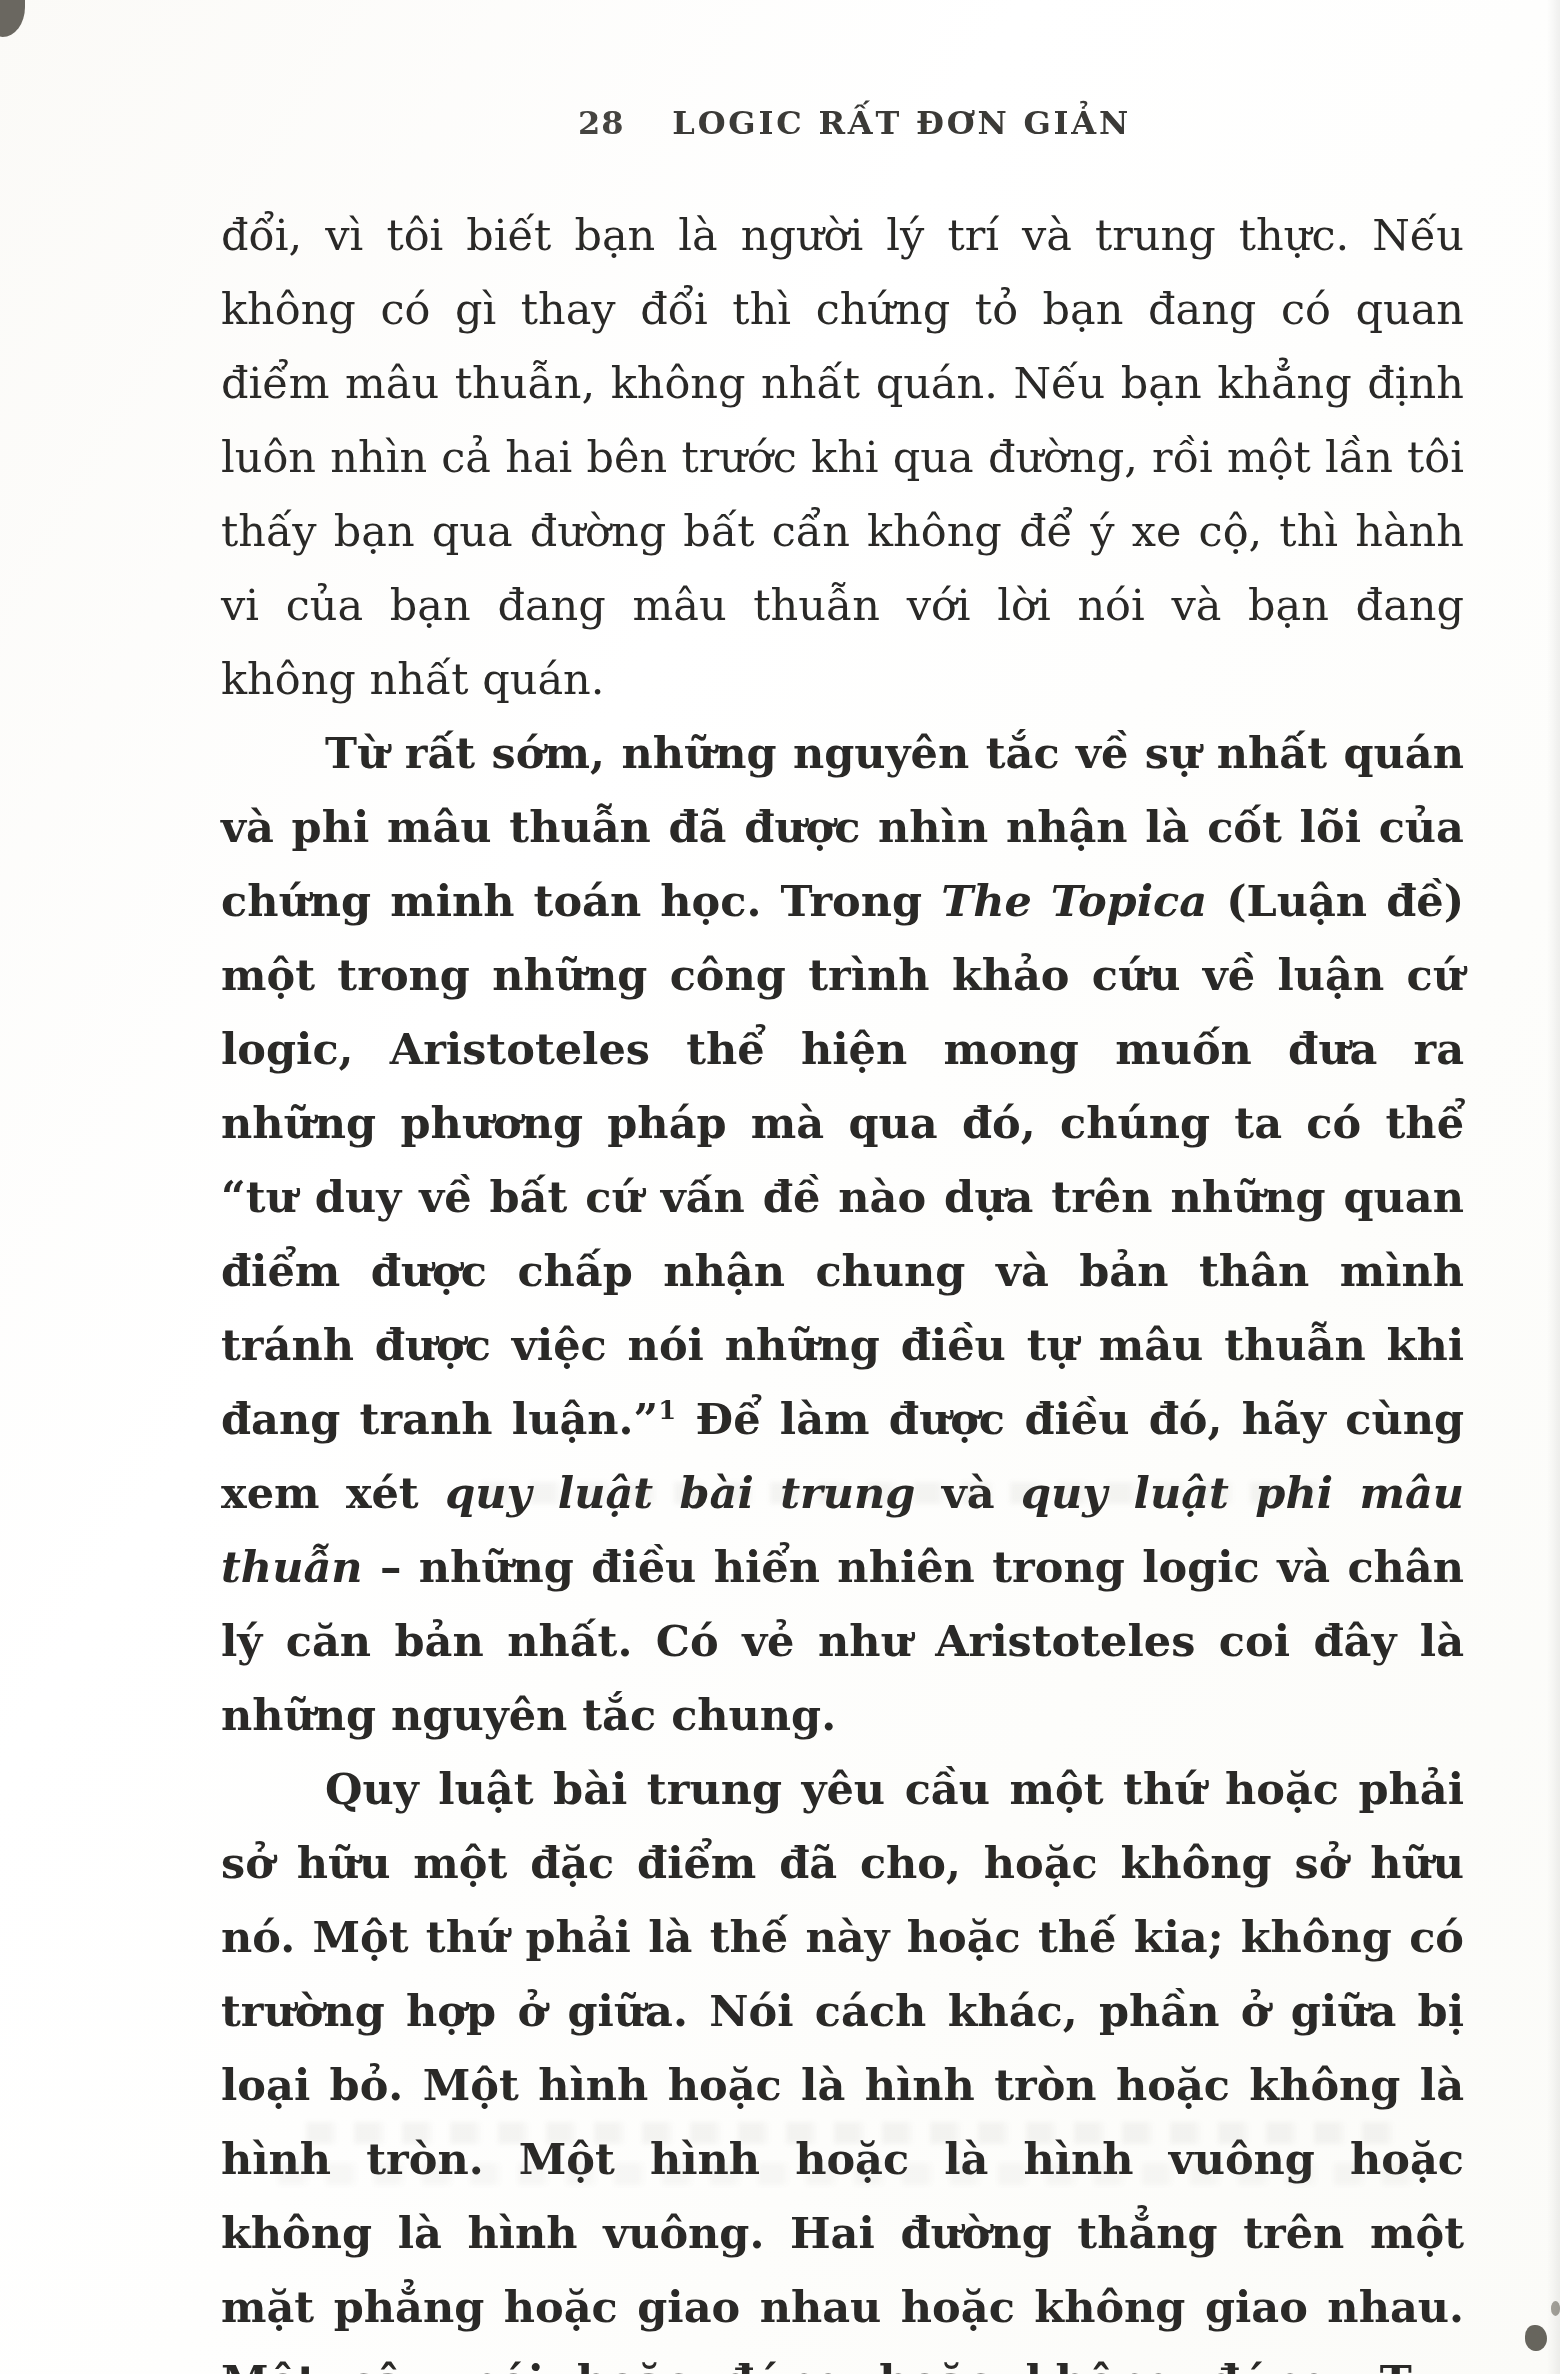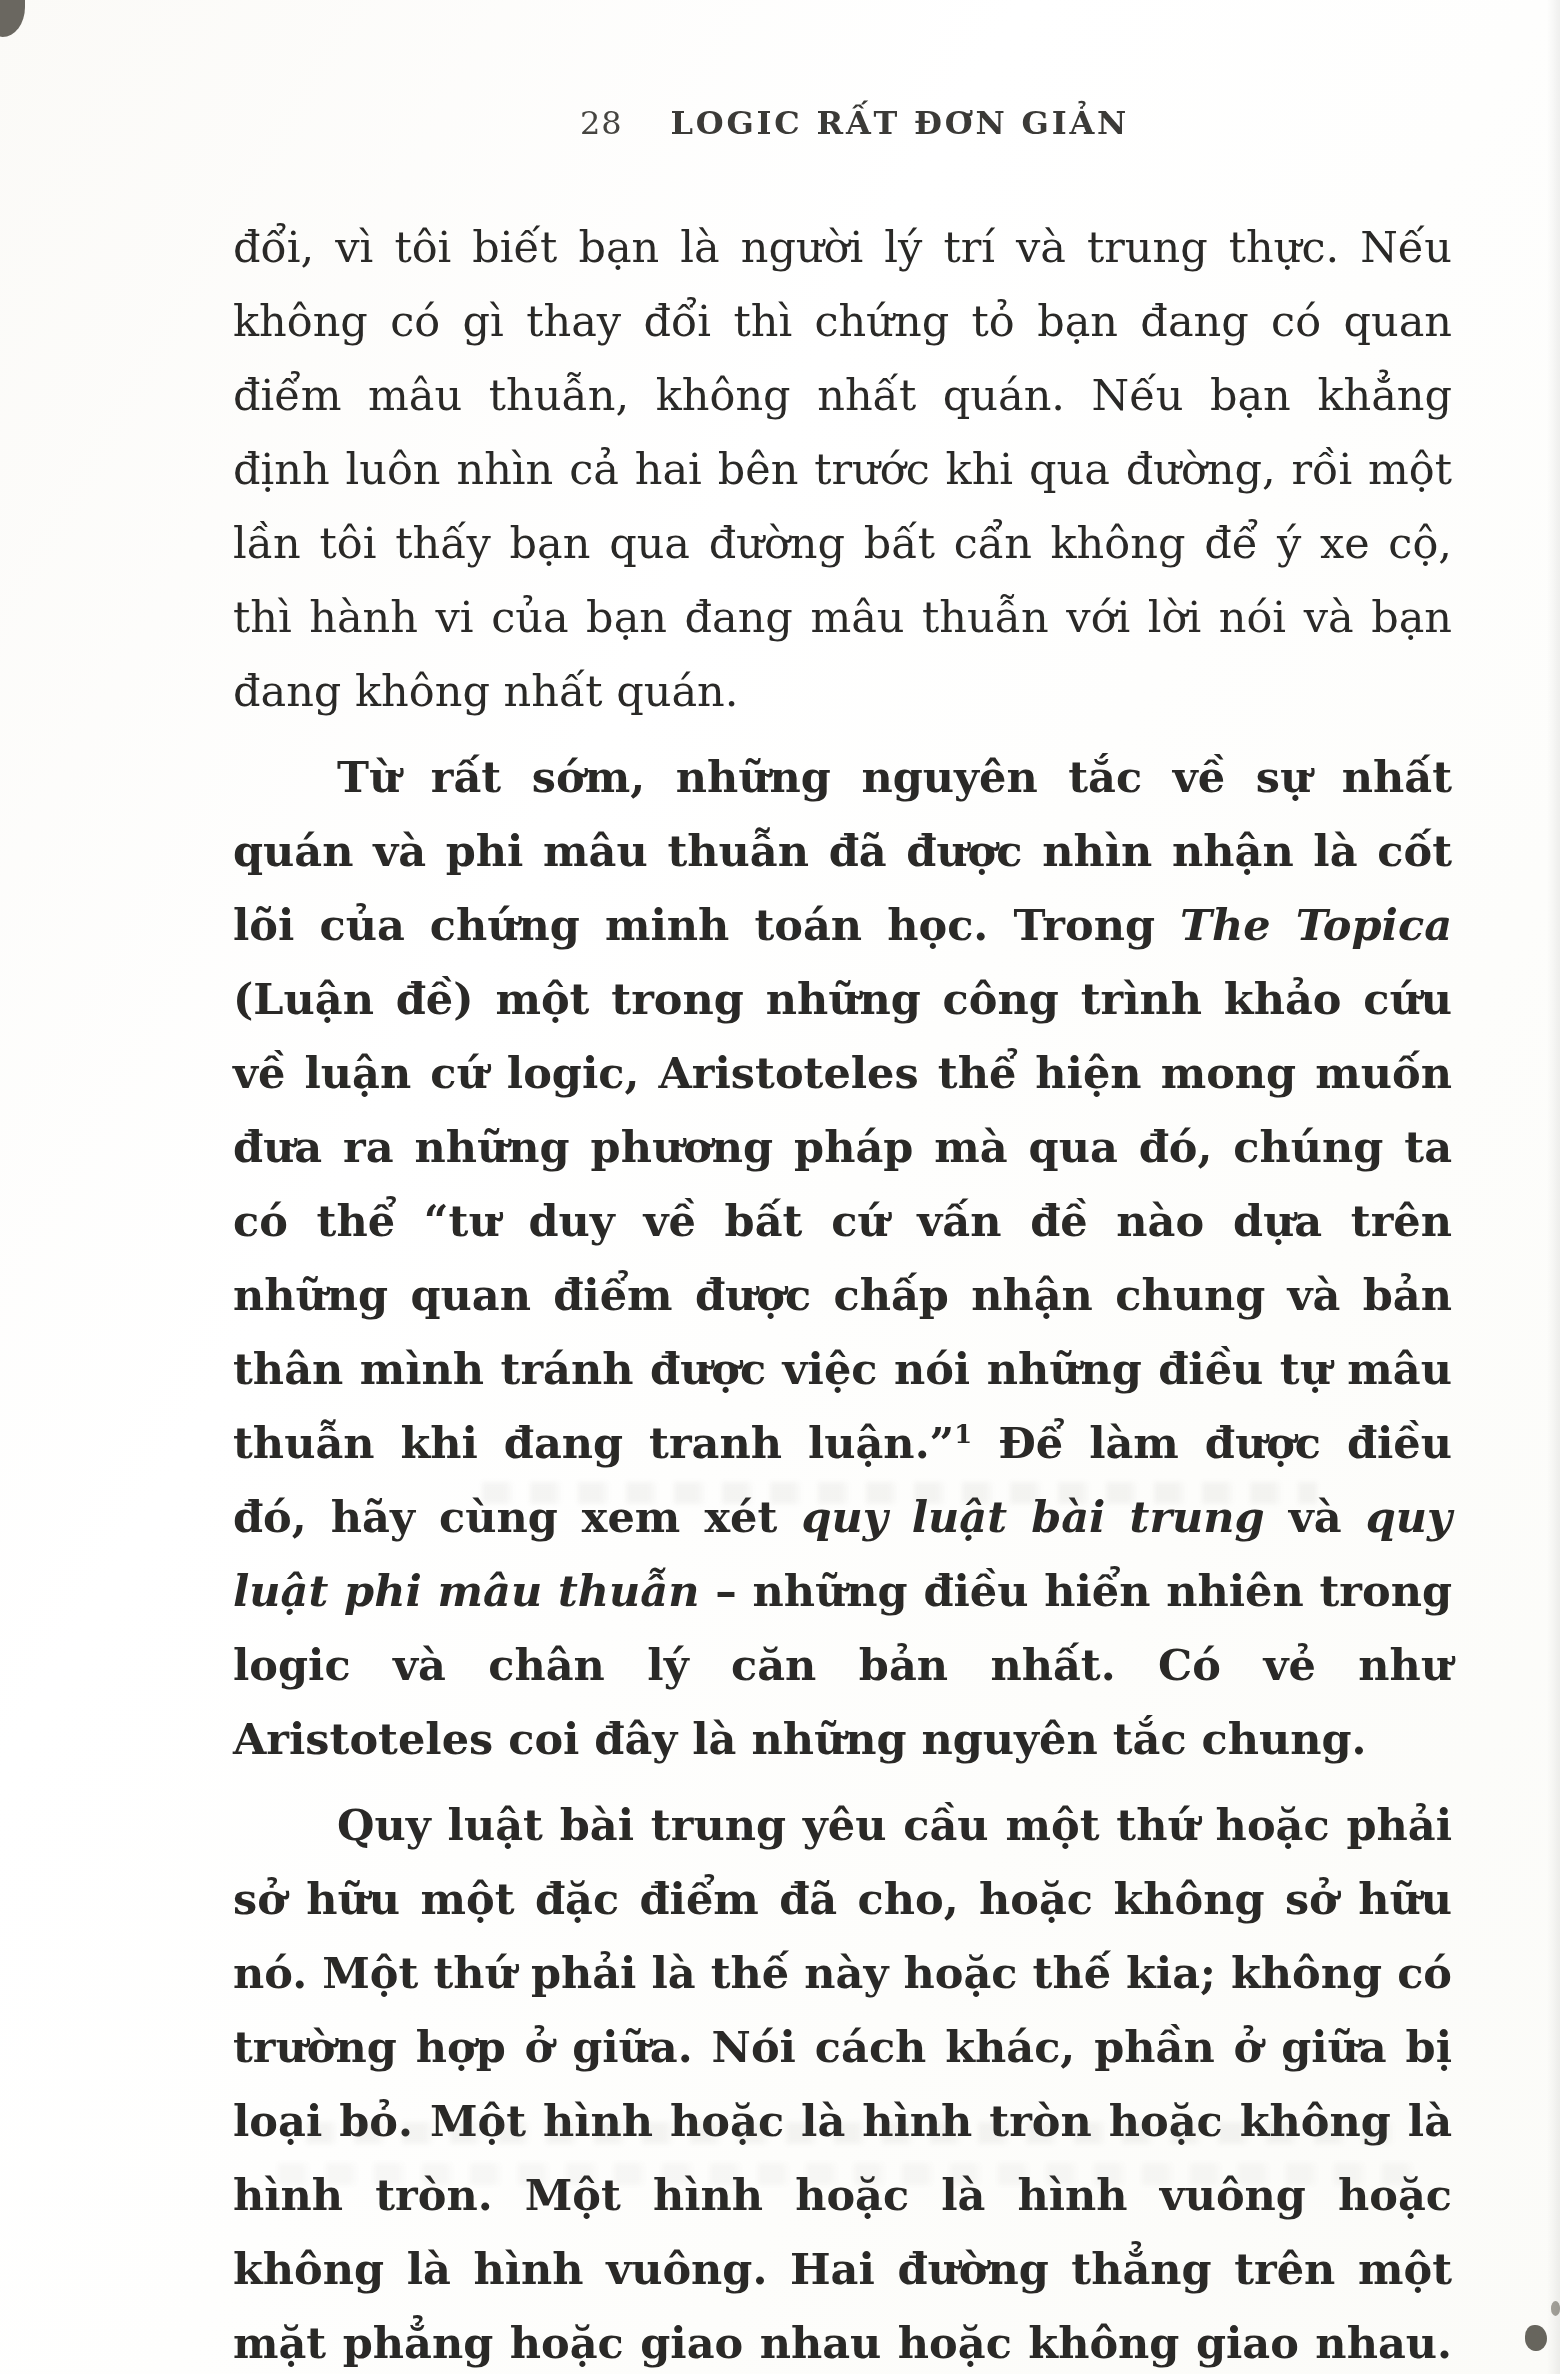--- a/index.html
+++ b/index.html
@@ -50,21 +50,21 @@
     position: absolute;
     top: 104px;
     left: 221px;
     width: 1243px;
     text-align: center;
     font-size: 32px;
     color: #3f3e3c;
     white-space: nowrap;
   }
   .page-header .page-num {
-    font-weight: normal;
+    font-weight: bold;
     margin-right: 48px;
     letter-spacing: 0.9px;
     color: #454440;
     margin-left: 24px;
   }
   .page-header .running-title {
     font-weight: bold;
     letter-spacing: 2.8px;
     color: #3b3a37;
   }
@@ -73,21 +73,21 @@
     top: 198px;
     left: 221px;
     width: 1243px;
     font-size: 43px;
     line-height: 74px;
     color: #29282684;
     color: #2a2927;
     text-align: justify;
   }
   .page-body p {
-    margin: 12px;
+    margin: 0;
     padding: 0;
   }
   .page-body p.indent {
     text-indent: 104px;
     font-weight: bold;
   }
   .page-body em {
     font-style: italic;
   }
   .page-body sup {

